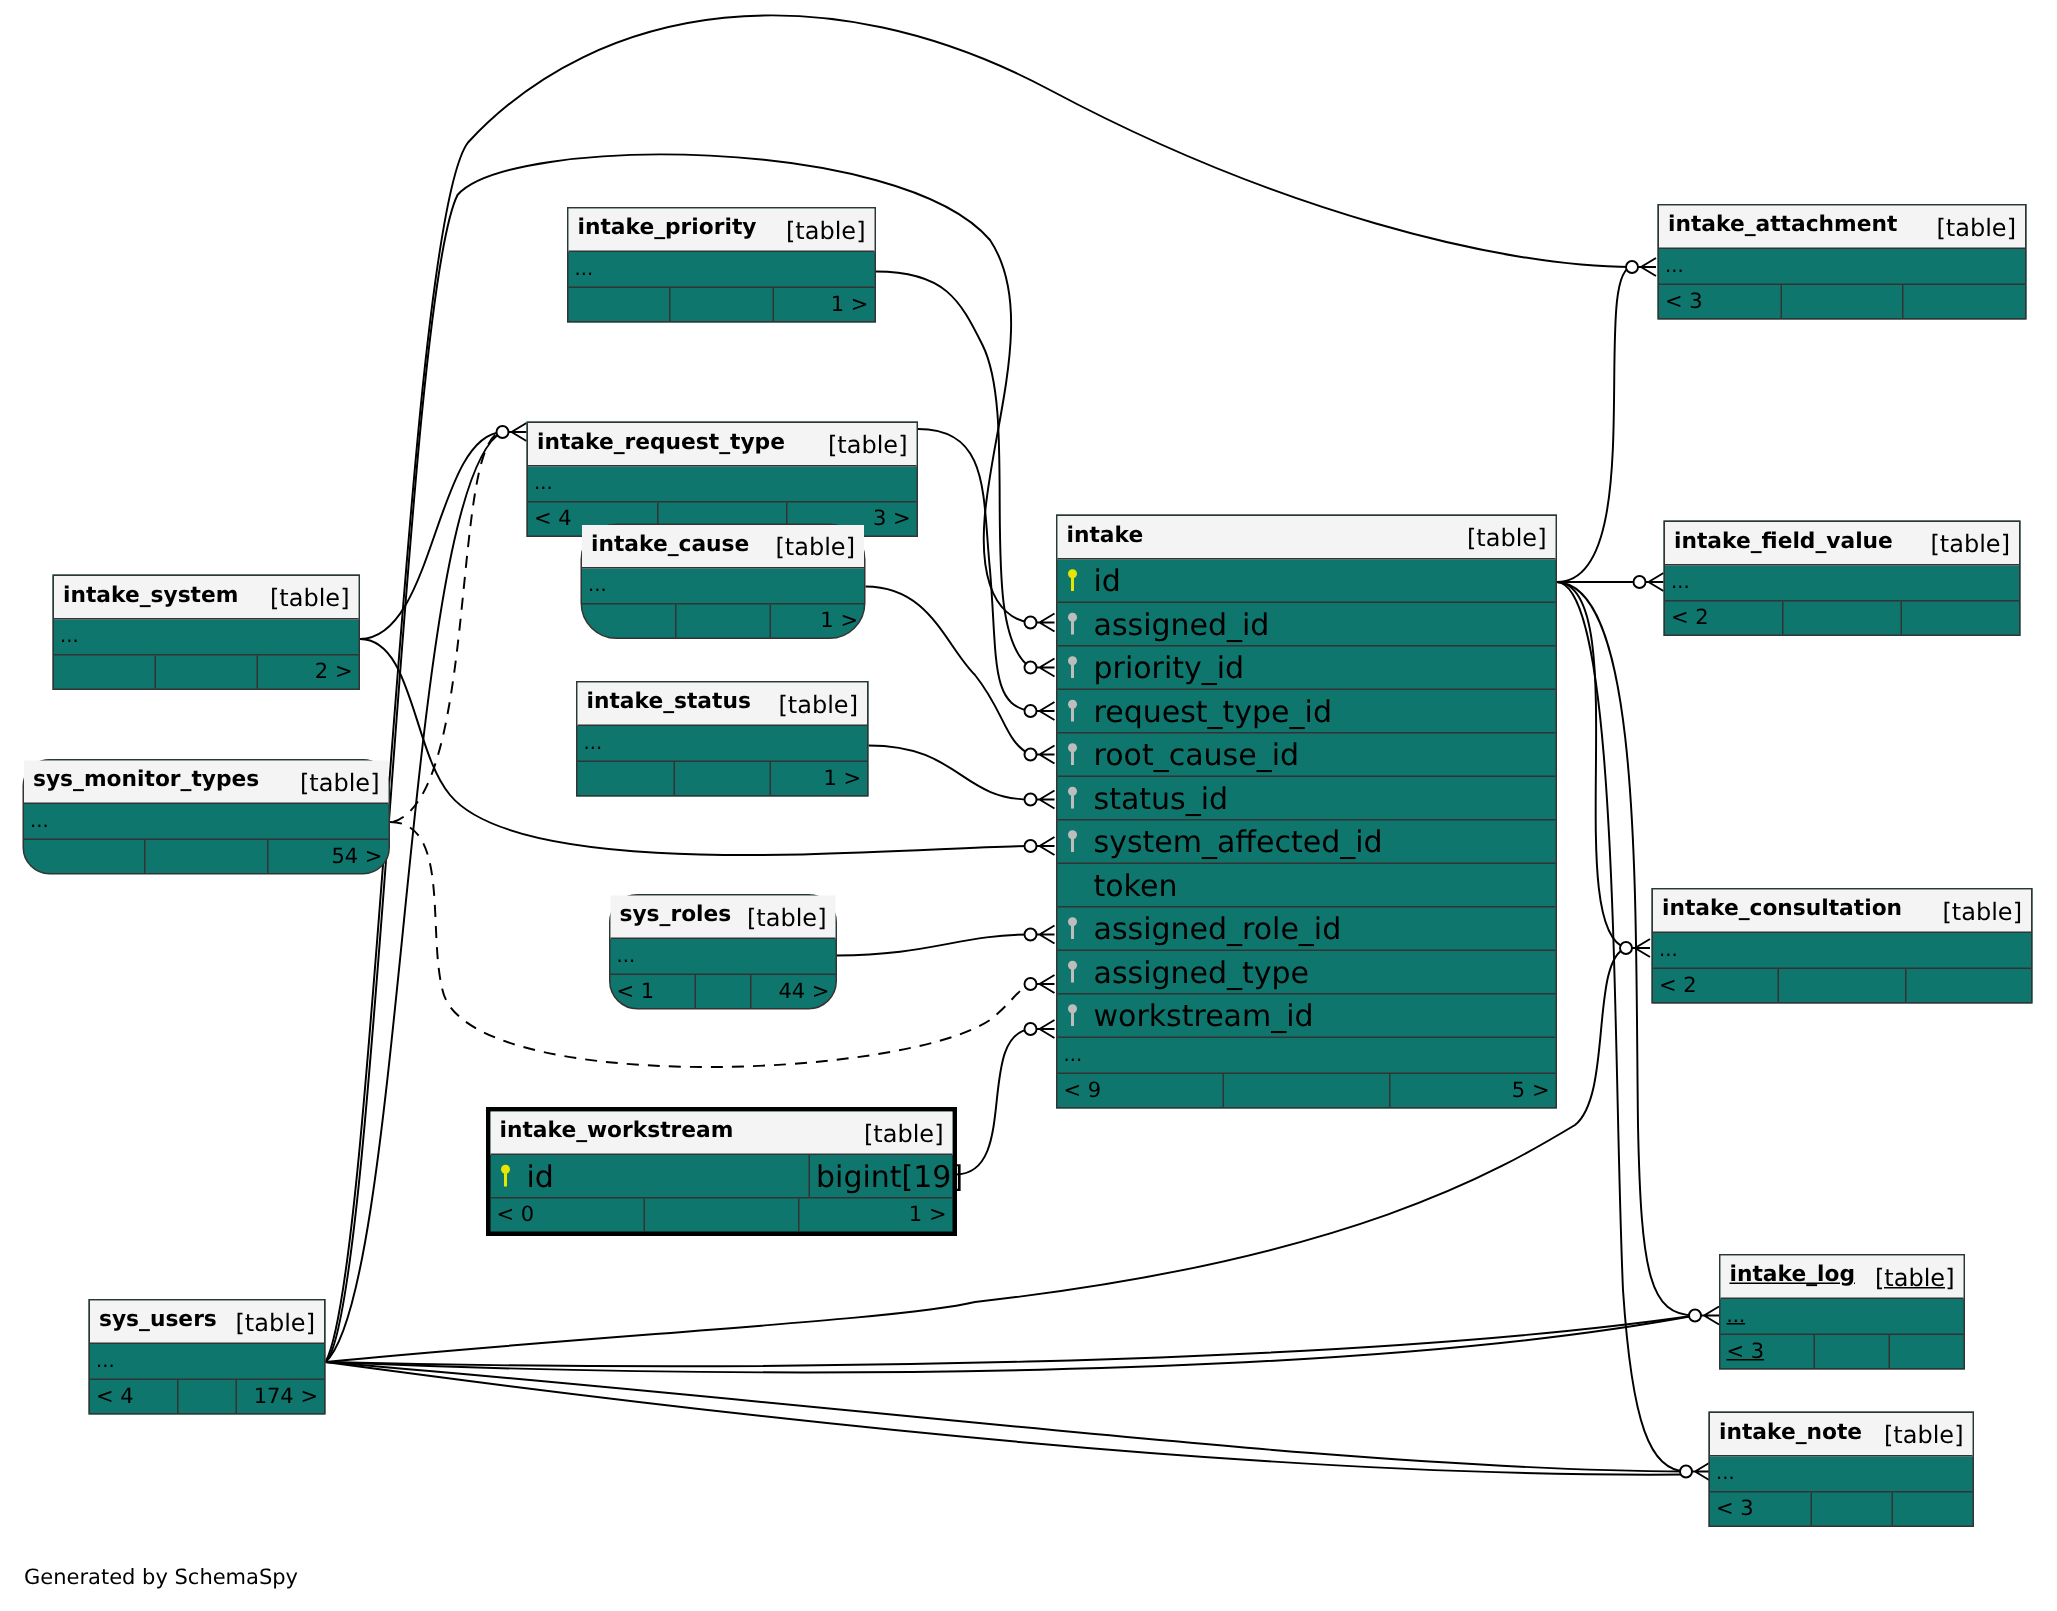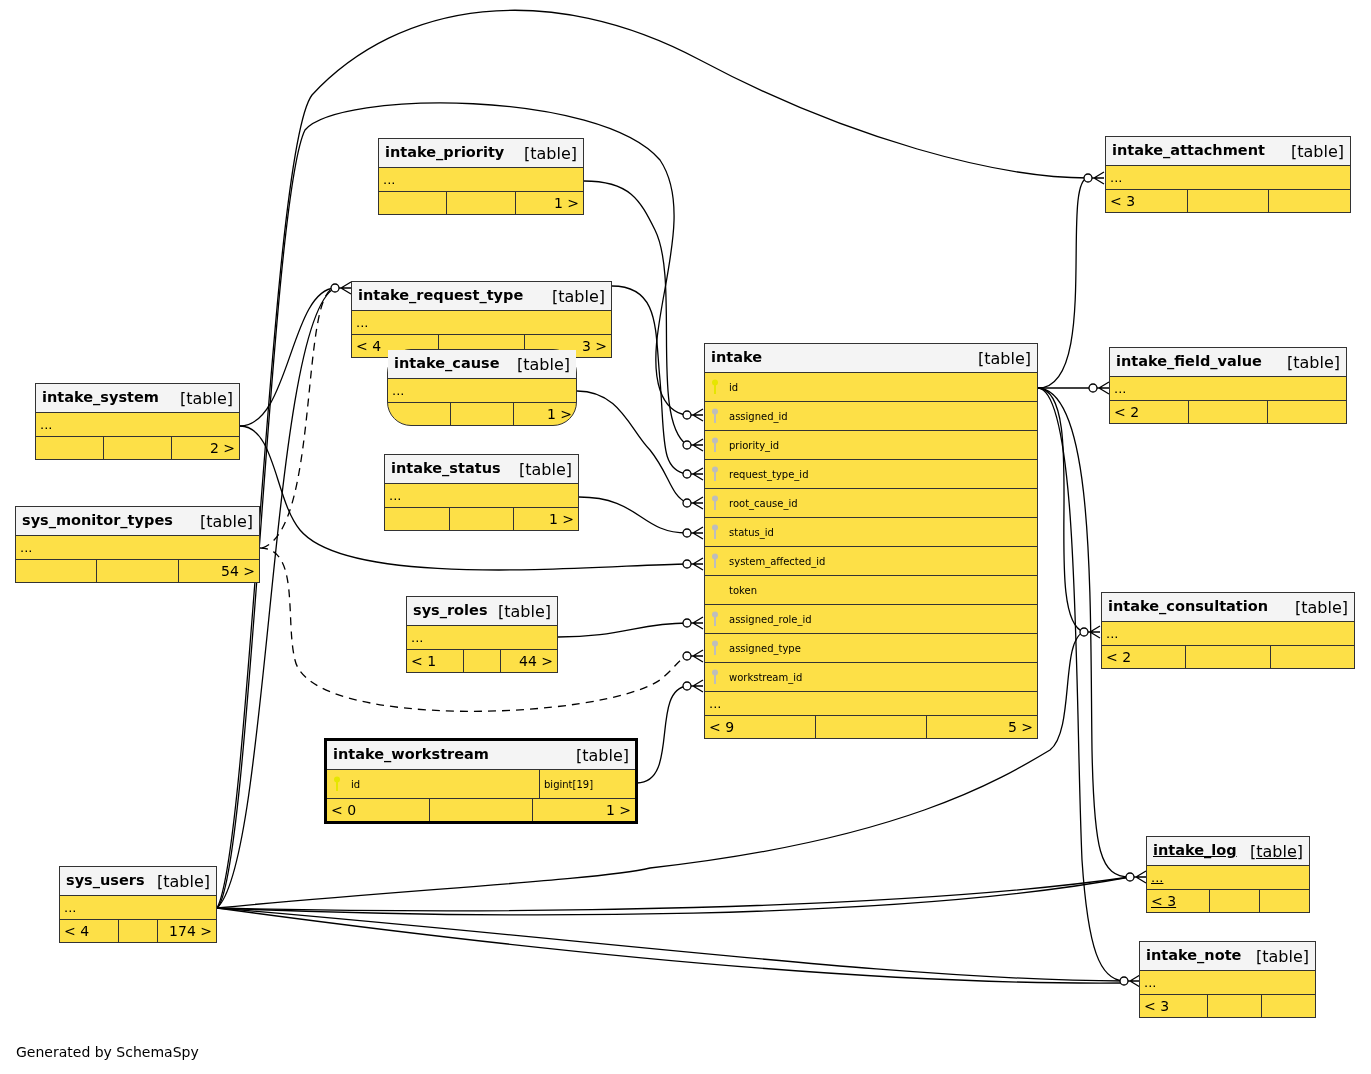--- a/index.html
+++ b/index.html
@@ -1,27 +1,27 @@
 <!DOCTYPE html>
 <html><head>
   <meta charset="utf-8">
   <style>
     html, body { margin: 0; padding: 0; background: #ffffff; }
     body { width: 1371px; height: 1074px; position: relative; overflow: hidden;
            font-family: "DejaVu Sans", sans-serif; color: #000; }
     #edges { position: absolute; left: 0; top: 0; width: 1371px; height: 1074px; }
-    .tbl { position: absolute; border: 1px solid #333; background: #fde047; box-sizing: border-box; }
+    .tbl { position: absolute; border: 1px solid #333; background: #0f766e; box-sizing: border-box; }
     .tbl.focus { border: 3px solid #000; }
     .tbl .hdr { background: #f4f4f4; height: 29px; border-bottom: 1px solid #333;
                 display: flex; justify-content: space-between; align-items: flex-start;
                 padding: 5px 6px 0 6px; box-sizing: border-box; font-size: 14.5px; }
     .tbl .hdr .name { font-weight: bold; }
     .tbl .hdr .kind { font-size: 16px; }
     .tbl .row { height: 29px; border-bottom: 1px solid #333; display: flex; align-items: center;
-                font-size: 10px; box-sizing: border-box; }
+                font-size: 20px; box-sizing: border-box; }
     .tbl .row.ell { height: 24px; padding-left: 4px; font-size: 13px; }
     .tbl .row .key { width: 20px; display: flex; justify-content: center; align-items: center; }
     .tbl .row .col { padding-left: 4px; flex: 1; }
     .tbl .row .type { border-left: 1px solid #333; height: 100%; display: flex; align-items: center;
                       padding: 0 4px; box-sizing: border-box; width: 96px; }
     .tbl .foot { height: 22px; display: flex; font-size: 14px; box-sizing: border-box; }
     .tbl .foot div { flex: 1; display: flex; align-items: center; padding: 0 4px; box-sizing: border-box; }
     .tbl .foot div + div { border-left: 1px solid #333; }
     .tbl .foot .r { justify-content: flex-end; }
     .footer-note { position: absolute; left: 16px; top: 1044px; font-size: 14px; }
@@ -200,34 +200,34 @@
       <span class="kind">[table]</span>
     </div>
   <div class="row ell">...</div>
   <div class="foot">
       <div></div>
       <div></div>
       <div class="r">2 &gt;</div>
     </div>
 </div>
 
-<div class="tbl" style="left:15px;top:506px;width:245px;">
+<div class="tbl" style="left:15px;top:506px;width:245px;border-radius:18px;">
   <div class="hdr">
       <span class="name">sys_monitor_types</span>
       <span class="kind">[table]</span>
     </div>
   <div class="row ell">...</div>
   <div class="foot">
       <div></div>
       <div></div>
       <div class="r">54 &gt;</div>
     </div>
 </div>
 
-<div class="tbl" style="left:406px;top:596px;width:152px;">
+<div class="tbl" style="left:406px;top:596px;width:152px;border-radius:19px;">
   <div class="hdr">
       <span class="name">sys_roles</span>
       <span class="kind">[table]</span>
     </div>
   <div class="row ell">...</div>
   <div class="foot">
       <div>&lt; 1</div>
       <div style="flex:0.6"></div>
       <div class="r">44 &gt;</div>
     </div>

